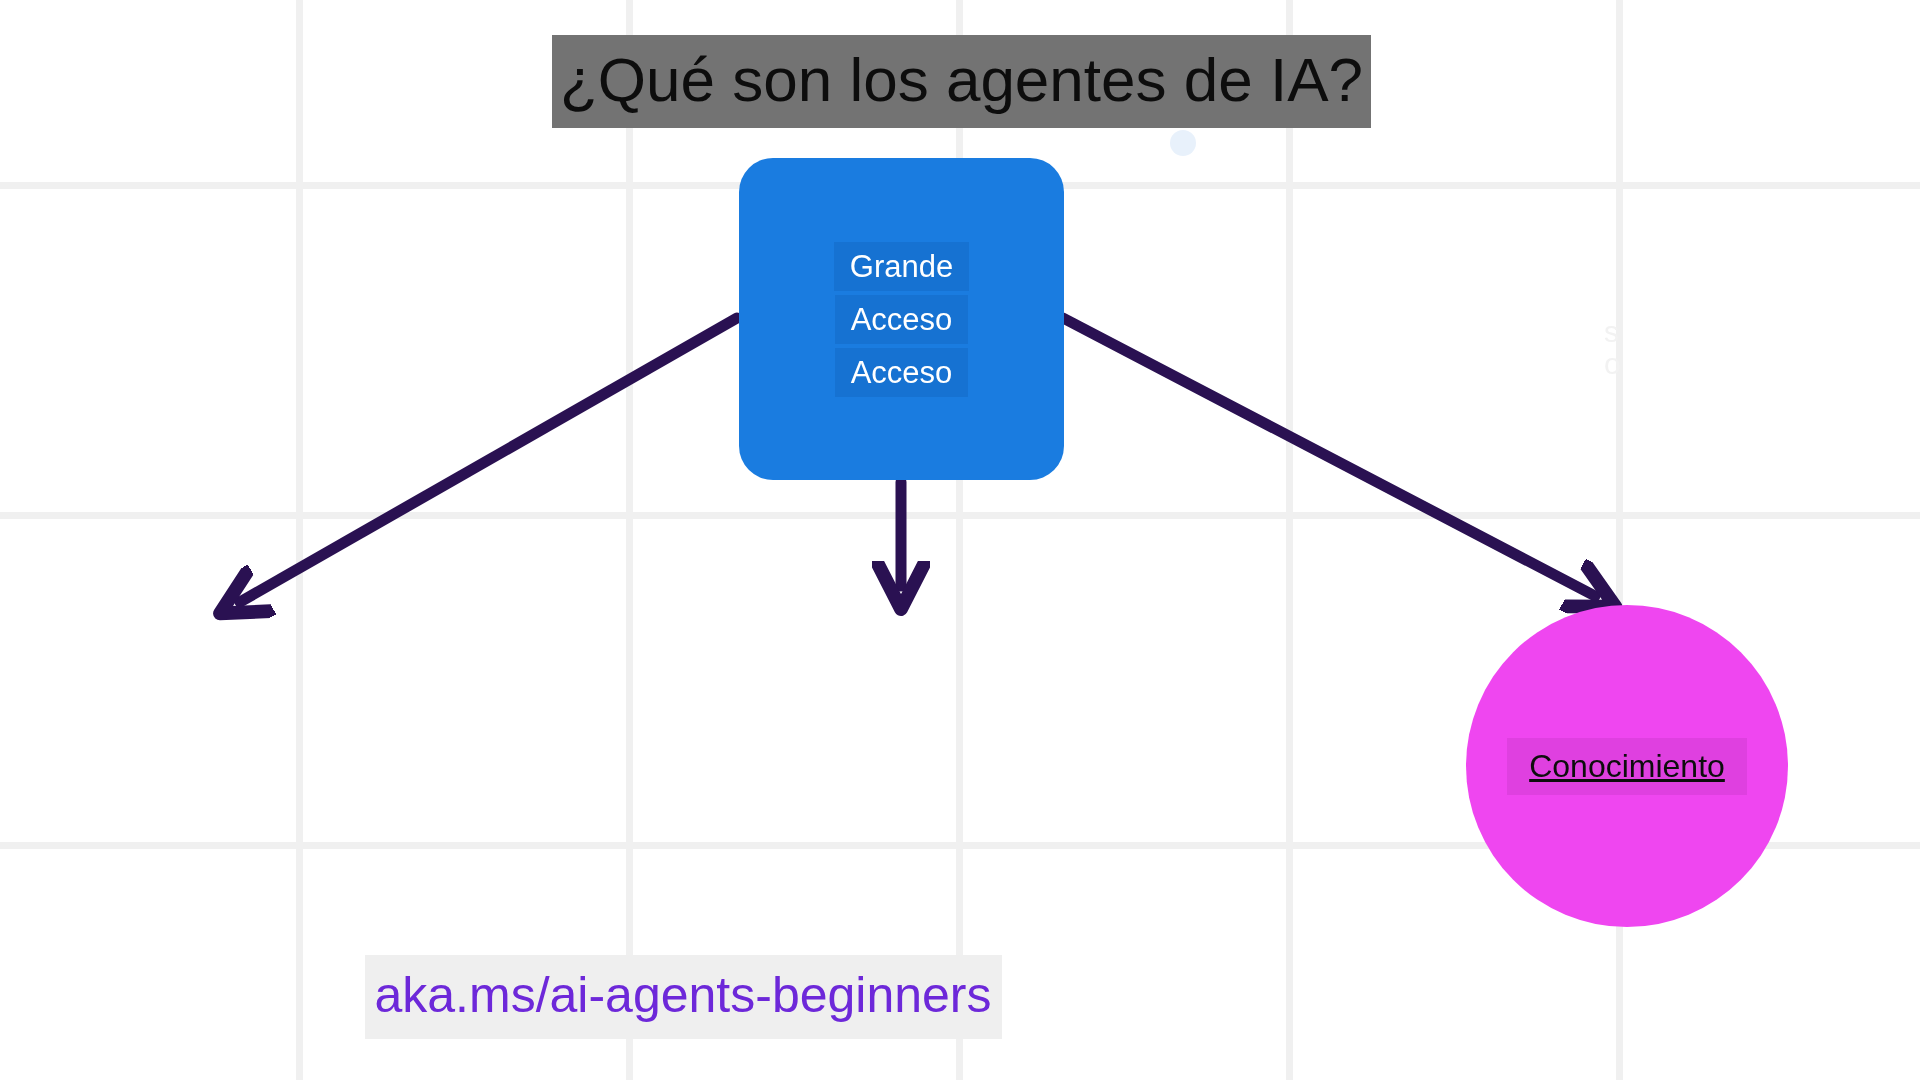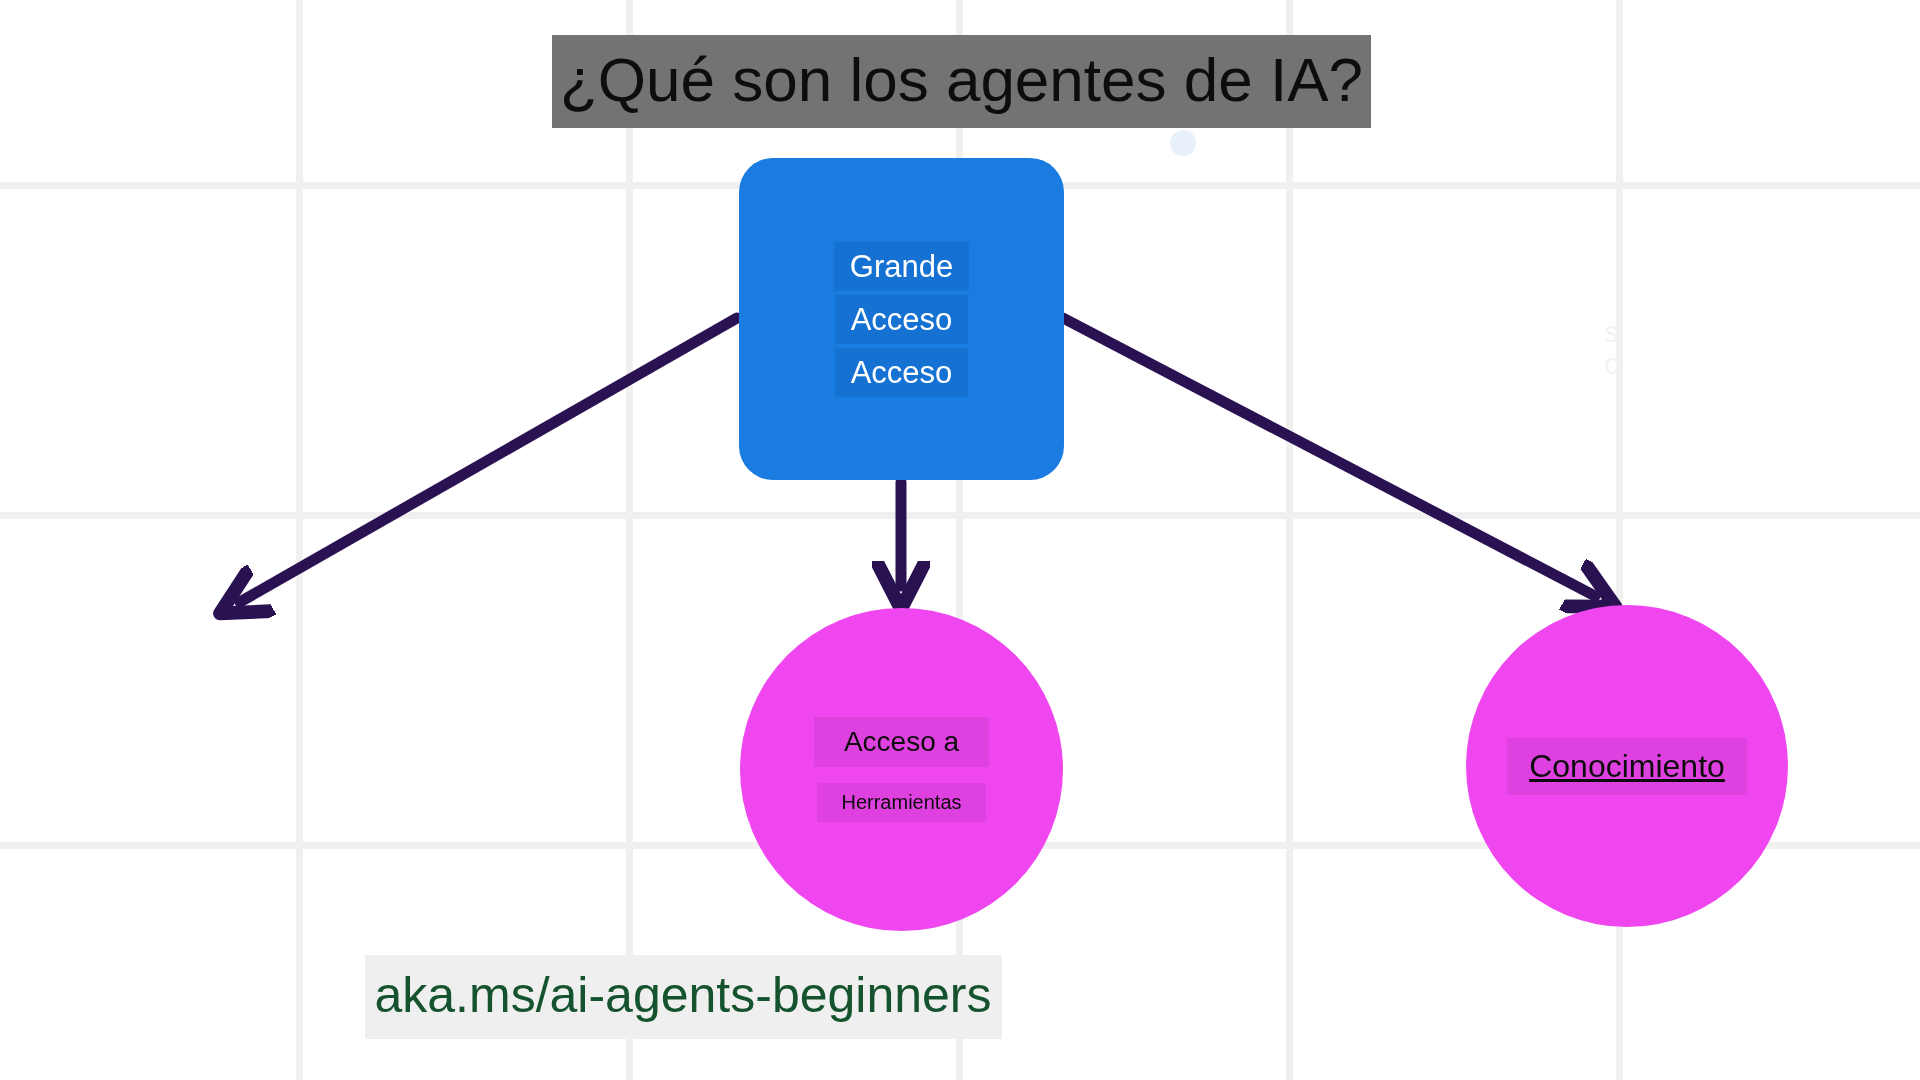--- a/index.html
+++ b/index.html
@@ -116,21 +116,21 @@
   #circle-knowledge .l1 { font-size: 32px; padding: 10px 22px; text-decoration: underline; }
 
   
   #footer-url {
     position: absolute;
     left: 71px;
     top: 966px;
     width: 1224px;
     text-align: center;
     font-size: 50px;
-    color: #14532d;
+    color: #6d28d9;
     white-space: nowrap;
   }
   #footer-url .hl {
     background: #efefef;
     padding: 12px 10px 16px 10px;
   }
   
   .ghost {
     position: absolute;
     color: #f2f2f2;
@@ -177,24 +177,20 @@
 
   <div id="title"><span class="hl">¿Qué son los agentes de IA?</span></div>
 
   <div id="llm-card">
     <div class="line">Grande</div>
     <div class="line">Acceso</div>
     <div class="line">Acceso</div>
   </div>
 
 
-  <div class="circle" id="circle-tools">
-    <div class="hl l1">Acceso a</div>
-    <div class="hl l2">Herramientas</div>
-  </div>
 
   <div class="circle" id="circle-knowledge">
     <div class="hl l1">Conocimiento</div>
   </div>
 
   <div id="footer-url"><span class="hl">aka.ms/ai-agents-beginners</span></div>
 
 </div>
 
 </body></html>

